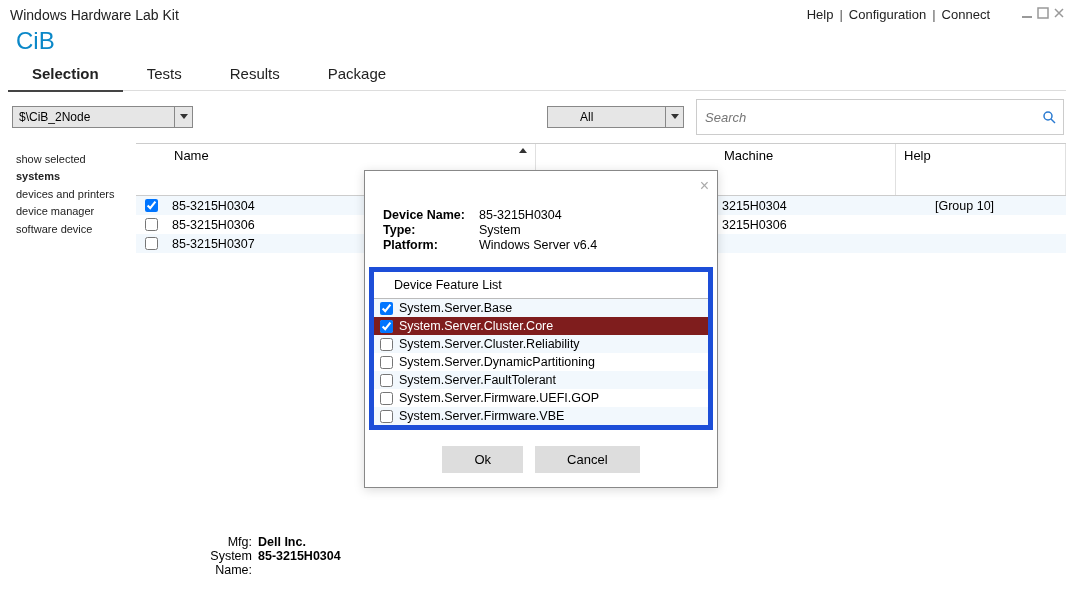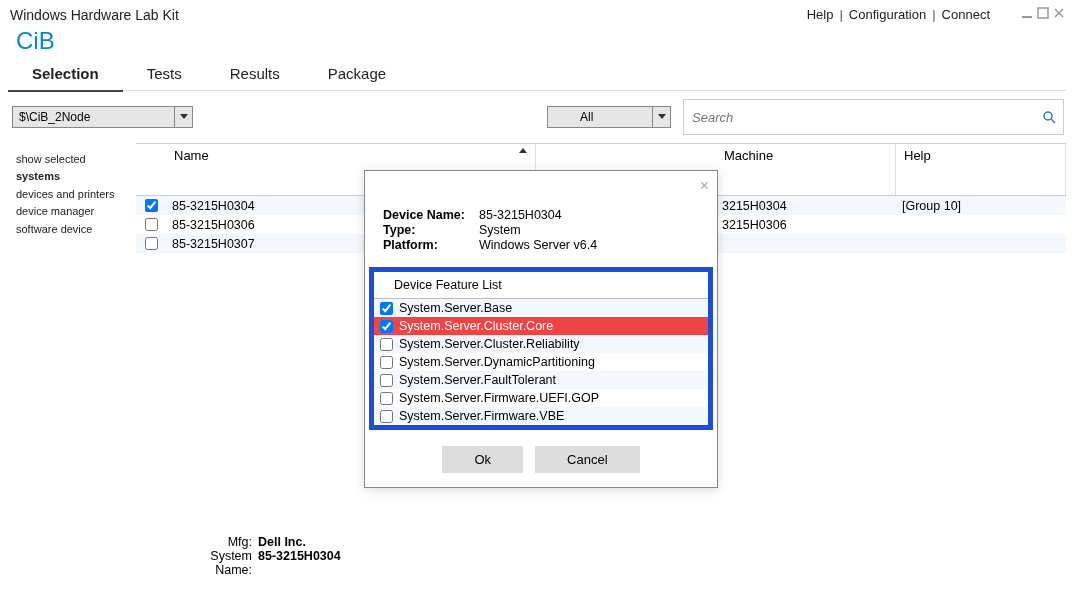--- a/index.html
+++ b/index.html
@@ -16,21 +16,21 @@
 
 .tabs { display: flex; gap: 0; padding: 0 8px; border-bottom: none; }
 .tab { padding: 6px 24px 8px; font-size: 15px; color: #222; border-bottom: 2px solid transparent; cursor: pointer; }
 .tab.active { font-weight: 600; border-bottom: 2px solid #444; }
 .tabsep { height: 1px; background: #ddd; margin: -2px 10px 0; }
 
 .toolbar { display: flex; align-items: center; gap: 12px; padding: 8px 12px; }
 .combo { display: flex; align-items: stretch; height: 22px; }
 .combo input { border: 1px solid #888; padding: 2px 6px; font-size: 12px; width: 163px; background: #e6e6e6; }
 .combo .arrow { width: 18px; border: 1px solid #888; border-left: none; background: #e6e6e6; display: flex; align-items: center; justify-content: center; }
-.combo.wide input { width: 106px; padding-left: 32px; }
+.combo.wide input { width: 119px; padding-left: 32px; }
 .search { margin-left: auto; display: flex; align-items: center; border: 1px solid #ccc; height: 36px; flex: 1; max-width: 395px; }
 .search input { border: none; padding: 2px 8px; font-size: 13px; font-style: italic; color: #888; flex: 1; outline: none; }
 .search .icon { width: 28px; display: flex; align-items: center; justify-content: center; }
 
 .content { display: flex; padding: 0 10px; }
 .sidebar { width: 126px; padding: 8px 6px 0 6px; font-size: 11px; line-height: 1.4; color: #222; }
 .sidebar .item { cursor: pointer; padding: 1px 0; }
 .sidebar .item.bold { font-weight: 700; }
 
 .grid { flex: 1; }
@@ -44,35 +44,35 @@
 .sort-ind { position: absolute; top: -2px; right: 8px; }
 
 .grid-body .row { display: flex; font-size: 12.5px; height: 19px; align-items: center; }
 .grid-body .row:nth-child(odd) { background: #f2f8fd; }
 .grid-body .row:nth-child(even) { background: #fff; }
 .grid-body .cell { padding: 0 6px; overflow: hidden; white-space: nowrap; }
 .cell.c0 { width: 30px; display: flex; align-items: center; justify-content: center; }
 .cell.c1 { width: 370px; }
 .cell.c2 { width: 180px; }
 .cell.c3 { width: 180px; }
-.cell.c4 { flex: 1; }
+.cell.c4 { flex: 1; margin-left: 33px; }
 
 input[type=checkbox] { width: 13px; height: 13px; }
 
 .dialog { position: absolute; left: 364px; top: 170px; width: 354px; background: #fff; border: 1px solid #888; box-shadow: 0 2px 10px rgba(0,0,0,.15); }
 .dialog .close { position: absolute; top: 6px; right: 8px; color: #aaa; cursor: pointer; font-size: 16px; }
 .dialog .info { padding: 36px 18px 10px; font-size: 12.5px; }
 .dialog .info .row-i { display: flex; margin: 1px 0; }
 .dialog .info .lab { width: 96px; font-weight: 700; }
 .dialog .featurebox { margin: 4px 4px 8px; border: 5px solid #1d4ed8; }
 .dialog .featurebox .fhead { padding: 6px 20px; font-size: 12.5px; border-bottom: 1px solid #bbb; }
 .dialog .flist { max-height: 148px; overflow-y: scroll; }
 .dialog .flist .frow { display: flex; align-items: center; padding: 2px 6px; font-size: 12.5px; gap: 6px; }
 .dialog .flist .frow:nth-child(odd) { background: #f2f8fd; }
-.dialog .flist .frow.selected { background: #ef4444; color: #fff; }
+.dialog .flist .frow.selected { background: #7f1d1d; color: #fff; }
 .dialog .dbuttons { display: flex; justify-content: center; gap: 12px; padding: 8px 0 14px; }
 .dialog .dbuttons button { background: #ddd; border: none; padding: 6px 32px; font-size: 13px; cursor: pointer; }
 
 .details { position: absolute; left: 172px; top: 535px; font-size: 12.5px; }
 .details .drow { display: flex; }
 .details .dlab { width: 80px; text-align: right; margin-right: 6px; }
 .details .dval { font-weight: 700; }
 
 ::-webkit-scrollbar { width: 16px; }
 ::-webkit-scrollbar-track { background: #f0f0f0; }

